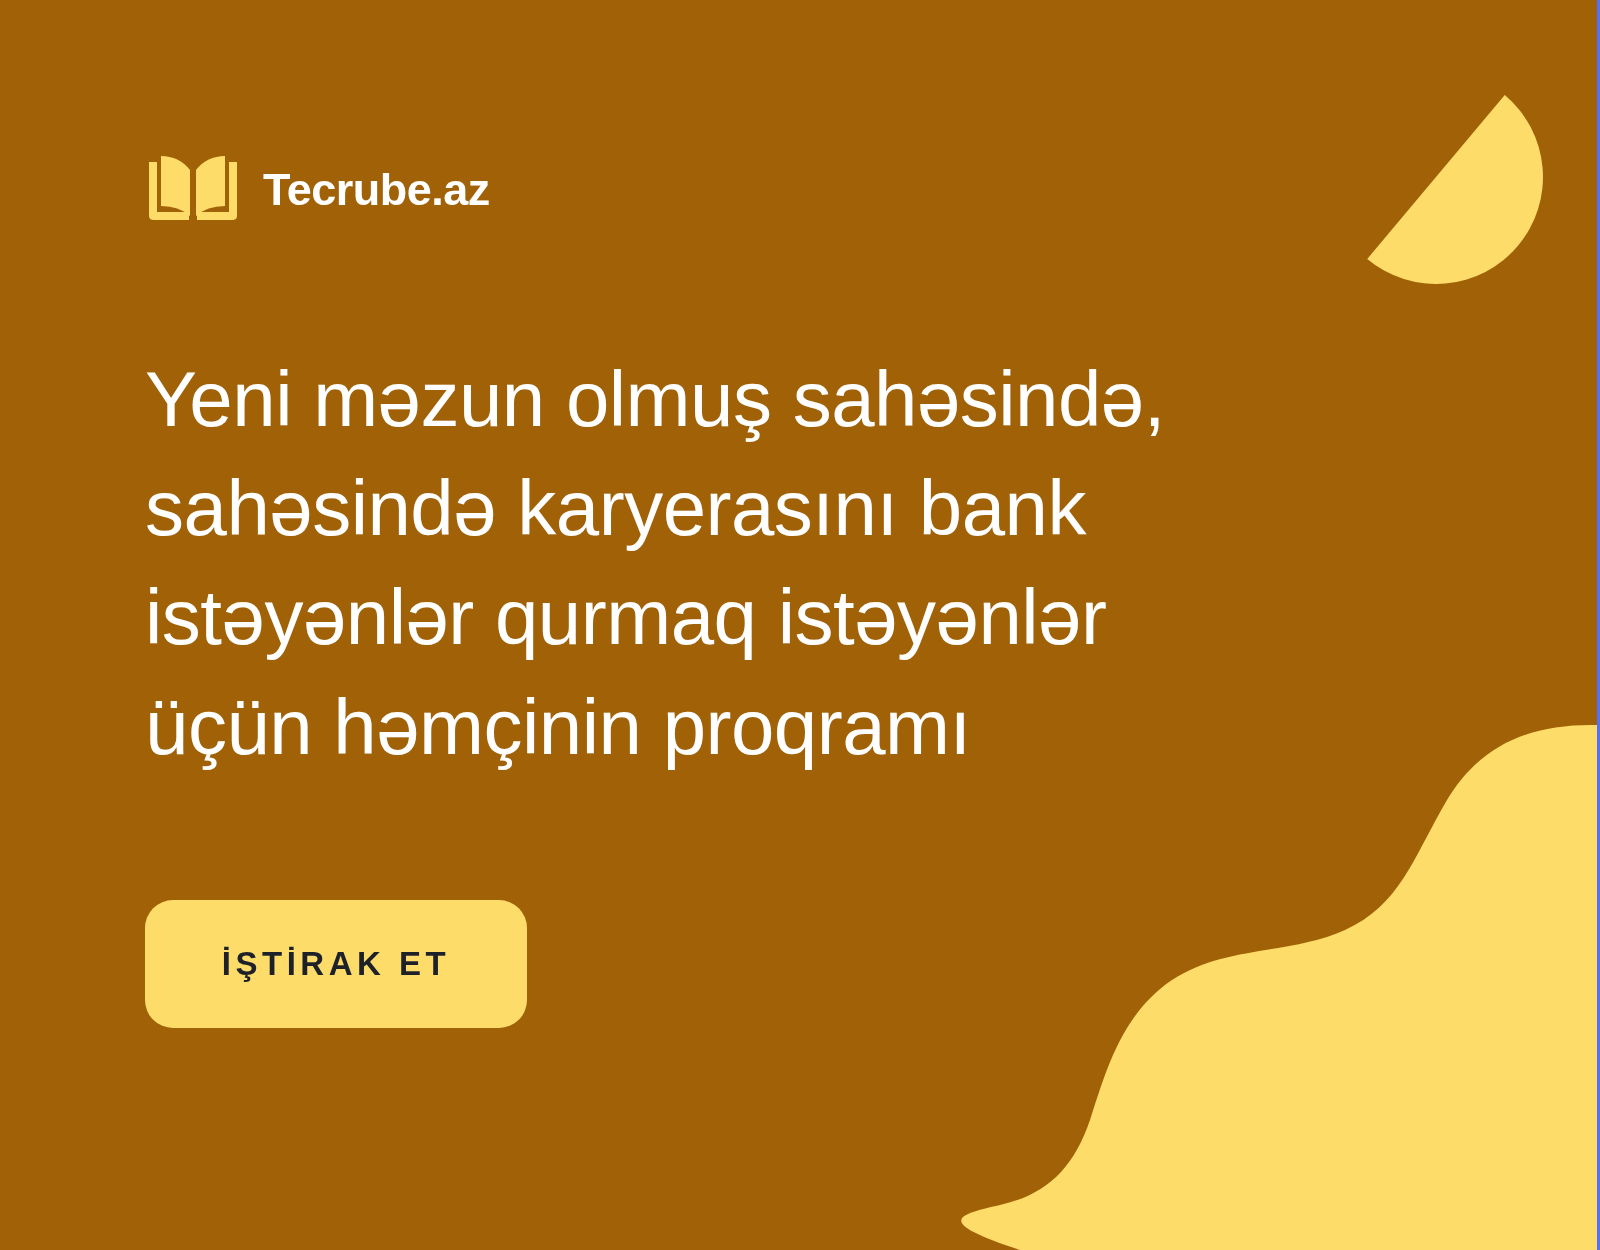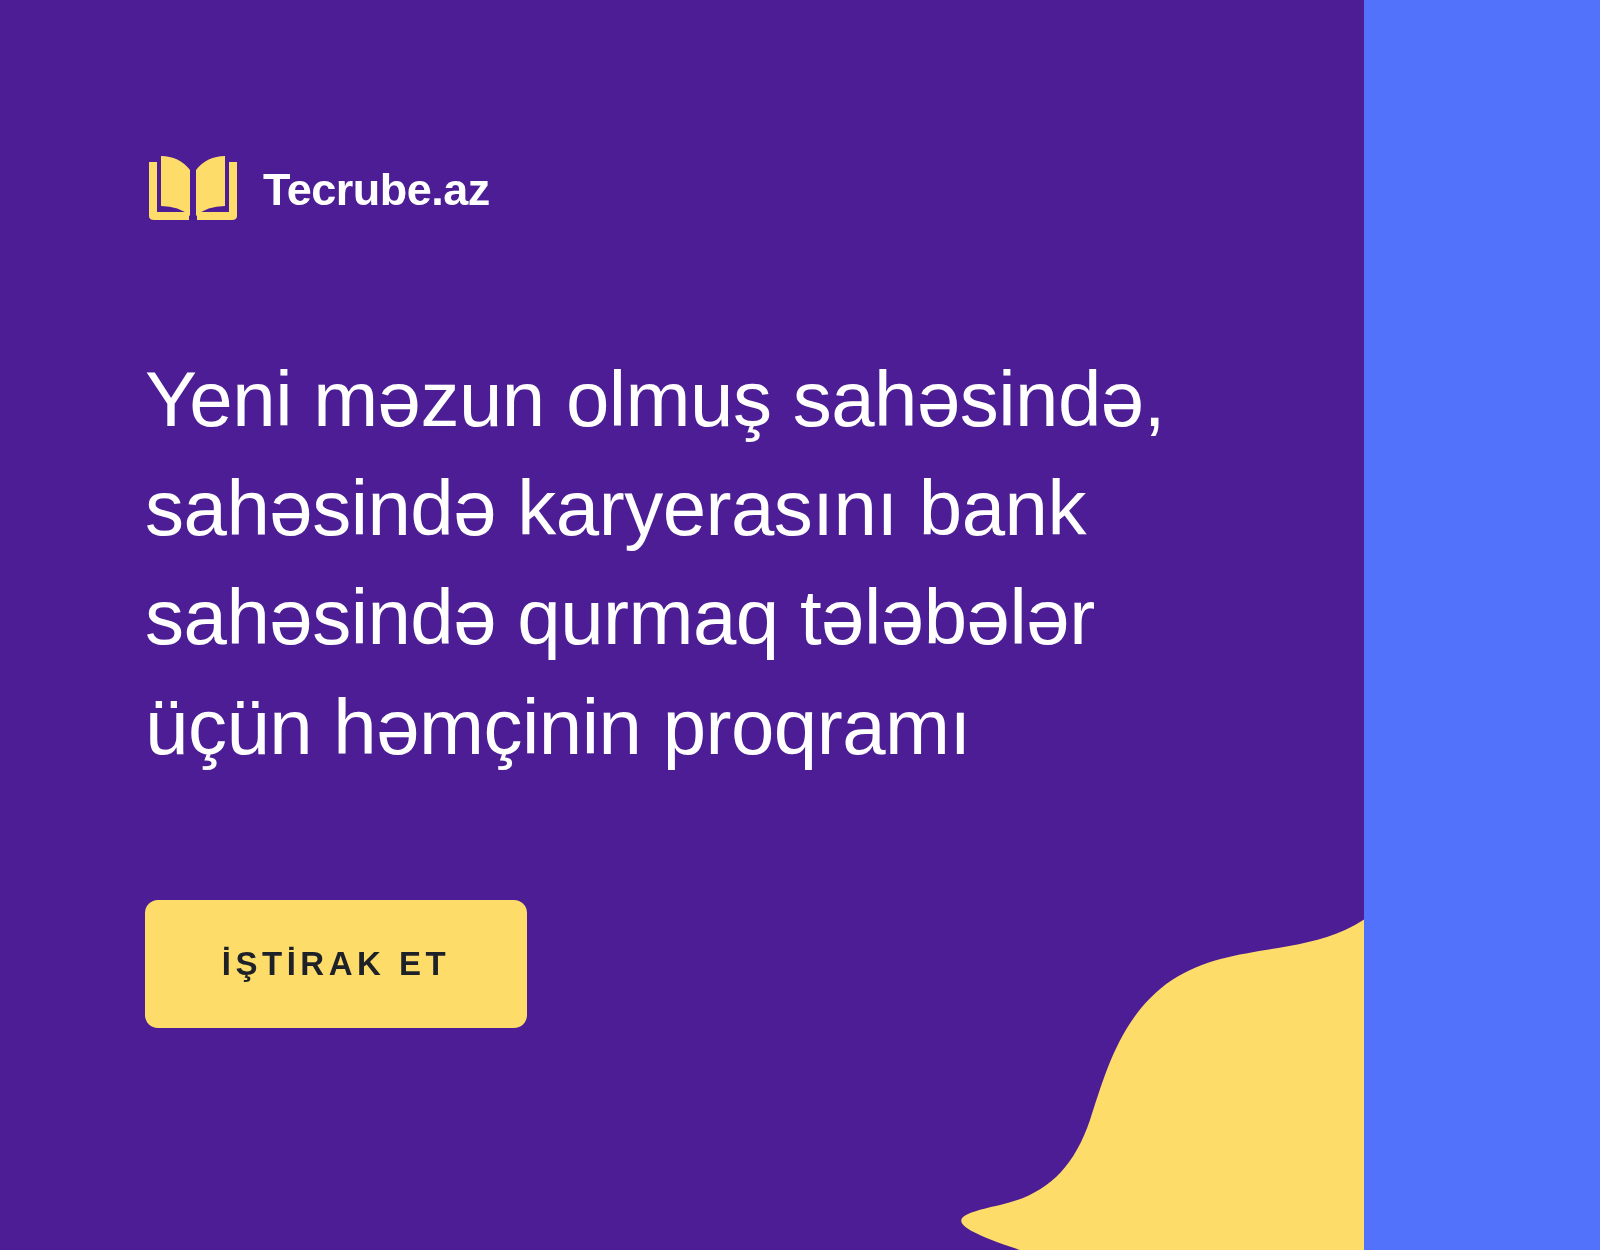--- a/index.html
+++ b/index.html
@@ -10,23 +10,23 @@
     overflow: hidden;
   }
 
   body {
     font-family: "Liberation Sans", sans-serif;
     background: #5272FB;
   }
 
   #banner {
     position: relative;
-    width: 1364px;
+    width: 1597px;
     height: 1250px;
-    background: #4c1d95;
+    background: #a16207;
     overflow: hidden;
   }
 
   
   #deco-layer {
     position: absolute;
     inset: 0;
     width: 1600px;
     height: 1250px;
     z-index: 0;
@@ -80,21 +80,21 @@
   }
 
   
   #cta-button {
     position: absolute;
     left: 145px;
     top: 900px;
     width: 382px;
     height: 128px;
     border: none;
-    border-radius: 13px;
+    border-radius: 28px;
     background: #FDDC6A;
     color: #1E2228;
     font-family: "Liberation Sans", sans-serif;
     font-size: 33px;
     font-weight: bold;
     letter-spacing: 4.5px;
     text-align: center;
     line-height: 128px;
     cursor: pointer;
     z-index: 4;
@@ -133,19 +133,19 @@
       <path d="M45 20 Q34 6 16 6 L16 56 Q34 56 45 66 Z" fill="#FDDC6A"></path>
 
       <path d="M51 20 Q62 6 80 6 L80 56 Q62 56 51 66 Z" fill="#FDDC6A"></path>
     </svg>
     <span id="logo-text">Tecrube.az</span>
   </div>
 
   <h1 id="headline">
     <span class="hl-line">Yeni məzun olmuş sahəsində,</span>
     <span class="hl-line">sahəsində karyerasını bank</span>
-    <span class="hl-line">sahəsində qurmaq tələbələr</span>
+    <span class="hl-line">istəyənlər qurmaq istəyənlər</span>
     <span class="hl-line">üçün həmçinin proqramı</span>
   </h1>
 
   <button id="cta-button">İŞTİRAK ET</button>
 
 </div>
 
 </body></html>

